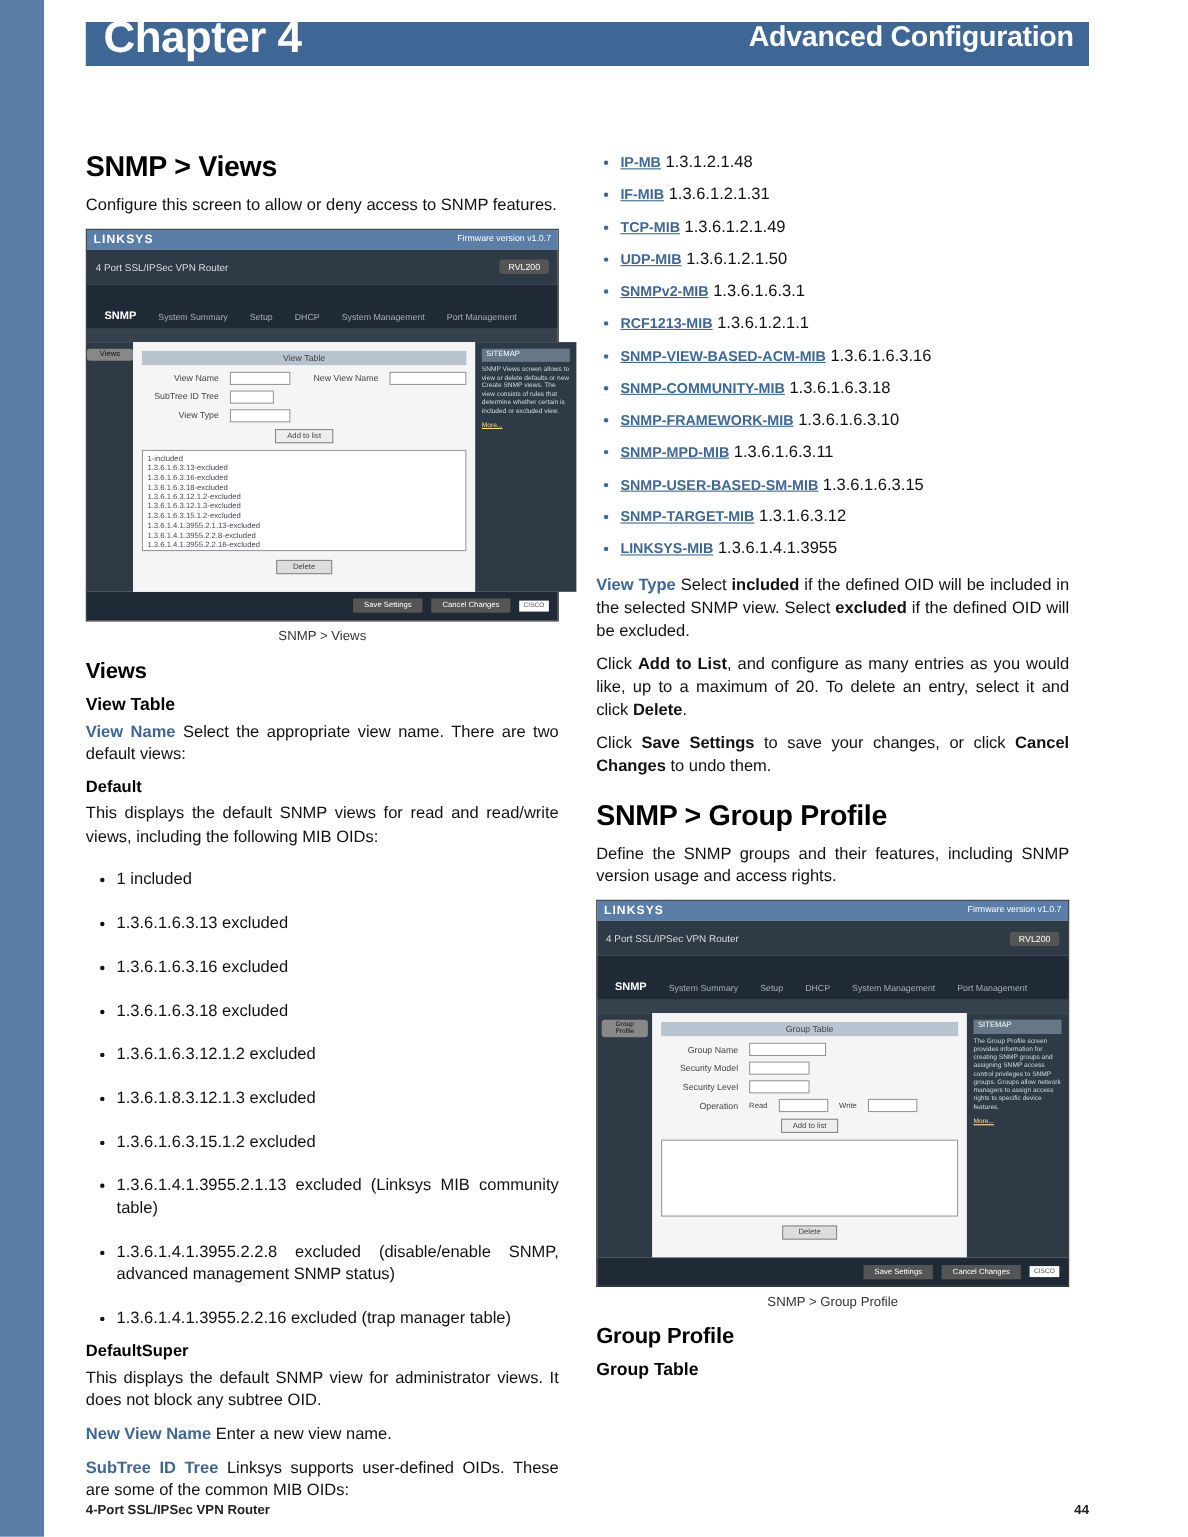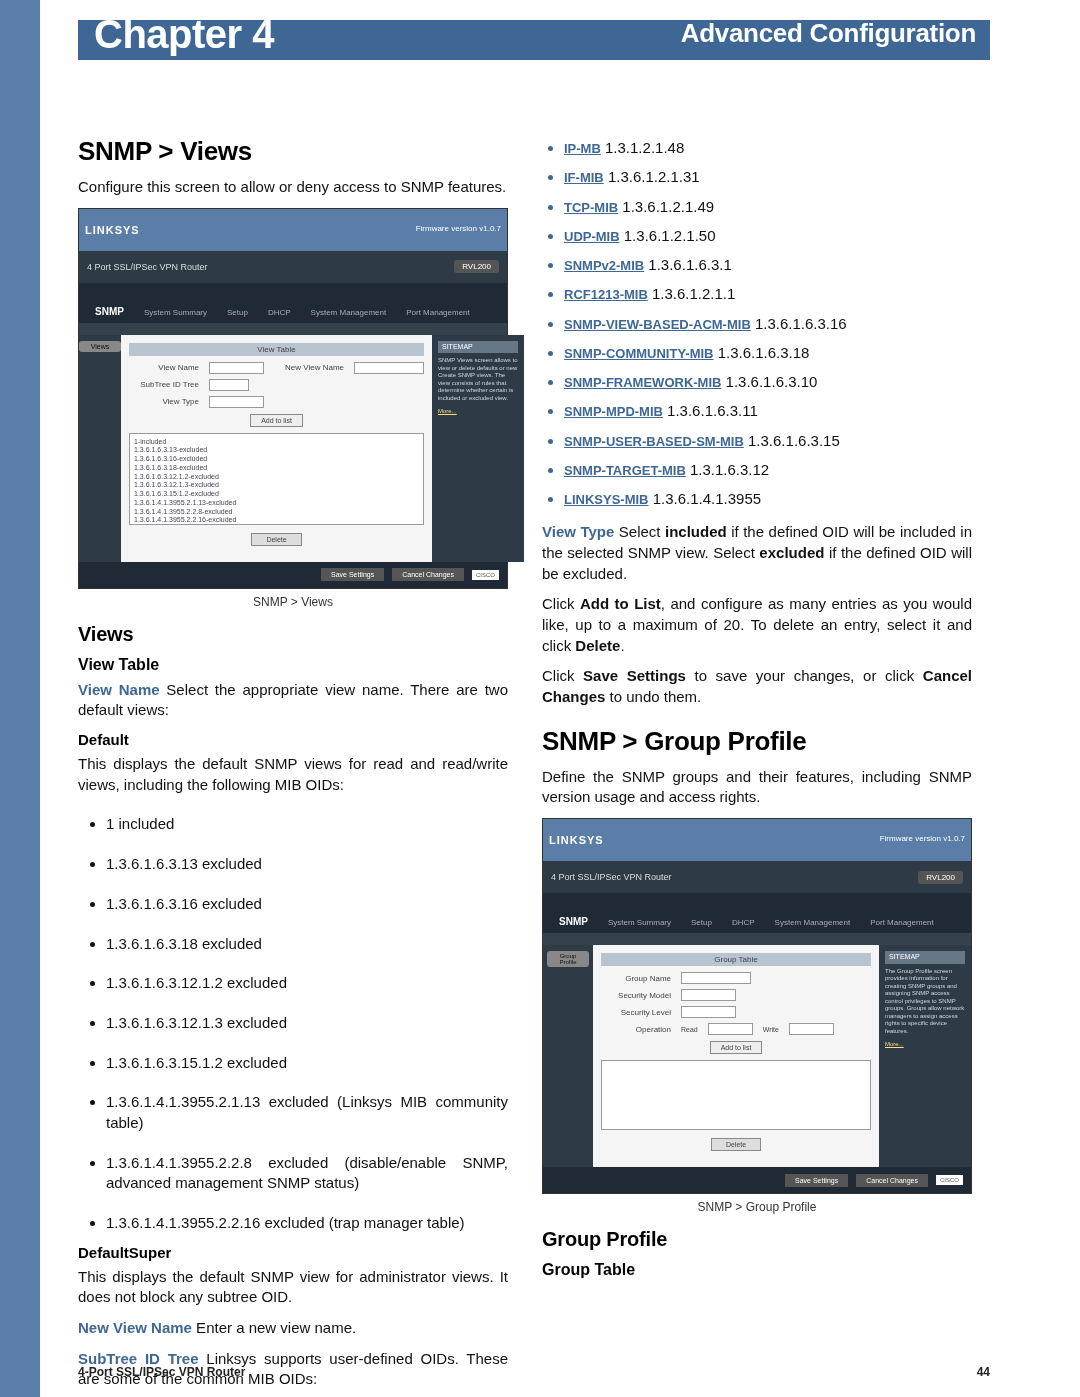--- a/index.html
+++ b/index.html
@@ -40,21 +40,21 @@
 
   ul.mib-list { list-style: disc; padding-left:22px; margin:0 0 12px; }
   ul.mib-list li { font-size:15px; line-height:1.55; margin-bottom:6px; }
   ul.mib-list li .term { font-size:13px;text-decoration:underline; }
   ul.mib-list li::marker { color:#3e6796; font-weight:700; }
 
   .fig-caption { text-align:center; font-size:12px; color:#333; margin:6px 0 14px; }
 
   
   .shot { border:1px solid #333; width:100%; margin-top:8px; background:#eee; position:relative; }
-  .shot-head { background:#5a7ea8; color:#fff; font-size:10px; padding:15px 6px; display:flex; justify-content:space-between;gap:36px; }
+  .shot-head { background:#5a7ea8; color:#fff; font-size:10px; padding:3px 6px; display:flex; justify-content:space-between;gap:36px; }
   .shot-logo { font-weight:700; font-size:11px; letter-spacing:1px; }
   .shot-v { font-size:8px; }
   .shot-banner { background:#2e3a46; height:32px; display:flex; justify-content:space-between; align-items:center; padding:0 8px;}
   .shot-banner .t { color:#ddd; font-size:9px; }
   .shot-banner .btn { background:#555; color:#fff; font-size:8px; padding:2px 8px; border-radius:3px;}
   .shot-nav { background:#1f2a36; display:flex; align-items:flex-end; height:40px; padding:0 6px; gap:0; font-size:8px; color:#aab;}
   .shot-nav .tab { padding:4px 10px 6px; white-space:nowrap;}
   .shot-nav .active { color:#fff; font-weight:700; font-size:10px;}
   .shot-sub { background:#35414d; height:12px; }
   .shot-body { display:flex; }
@@ -176,21 +176,21 @@
       <p><span class="term">View Name</span><span>  Select the appropriate view name. There are two default views:</span></p>
 
       <h4>Default</h4>
       <p>This displays the default SNMP views for read and read/write views, including the following MIB OIDs:</p>
       <ul class="body-list" id="default-list">
           <li>1 included</li>
           <li>1.3.6.1.6.3.13 excluded</li>
           <li>1.3.6.1.6.3.16 excluded</li>
           <li>1.3.6.1.6.3.18 excluded</li>
           <li>1.3.6.1.6.3.12.1.2 excluded</li>
-          <li>1.3.6.1.6.3.12.1.3 excluded</li>
+          <li>1.3.6.1.8.3.12.1.3 excluded</li>
           <li>1.3.6.1.6.3.15.1.2 excluded</li>
           <li>1.3.6.1.4.1.3955.2.1.13 excluded (Linksys MIB community table)</li>
           <li>1.3.6.1.4.1.3955.2.2.8 excluded (disable/enable SNMP, advanced management SNMP status)</li>
           <li>1.3.6.1.4.1.3955.2.2.16 excluded (trap manager table)</li>
         </ul>
 
       <h4>DefaultSuper</h4>
       <p>This displays the default SNMP view for administrator views. It does not block any subtree OID.</p>
       <p class="nojust"><span class="term">New View Name</span><span>  Enter a new view name.</span></p>
       <p><span class="term">SubTree ID Tree</span><span> Linksys supports user-defined OIDs. These are some of the common MIB OIDs:</span></p>

